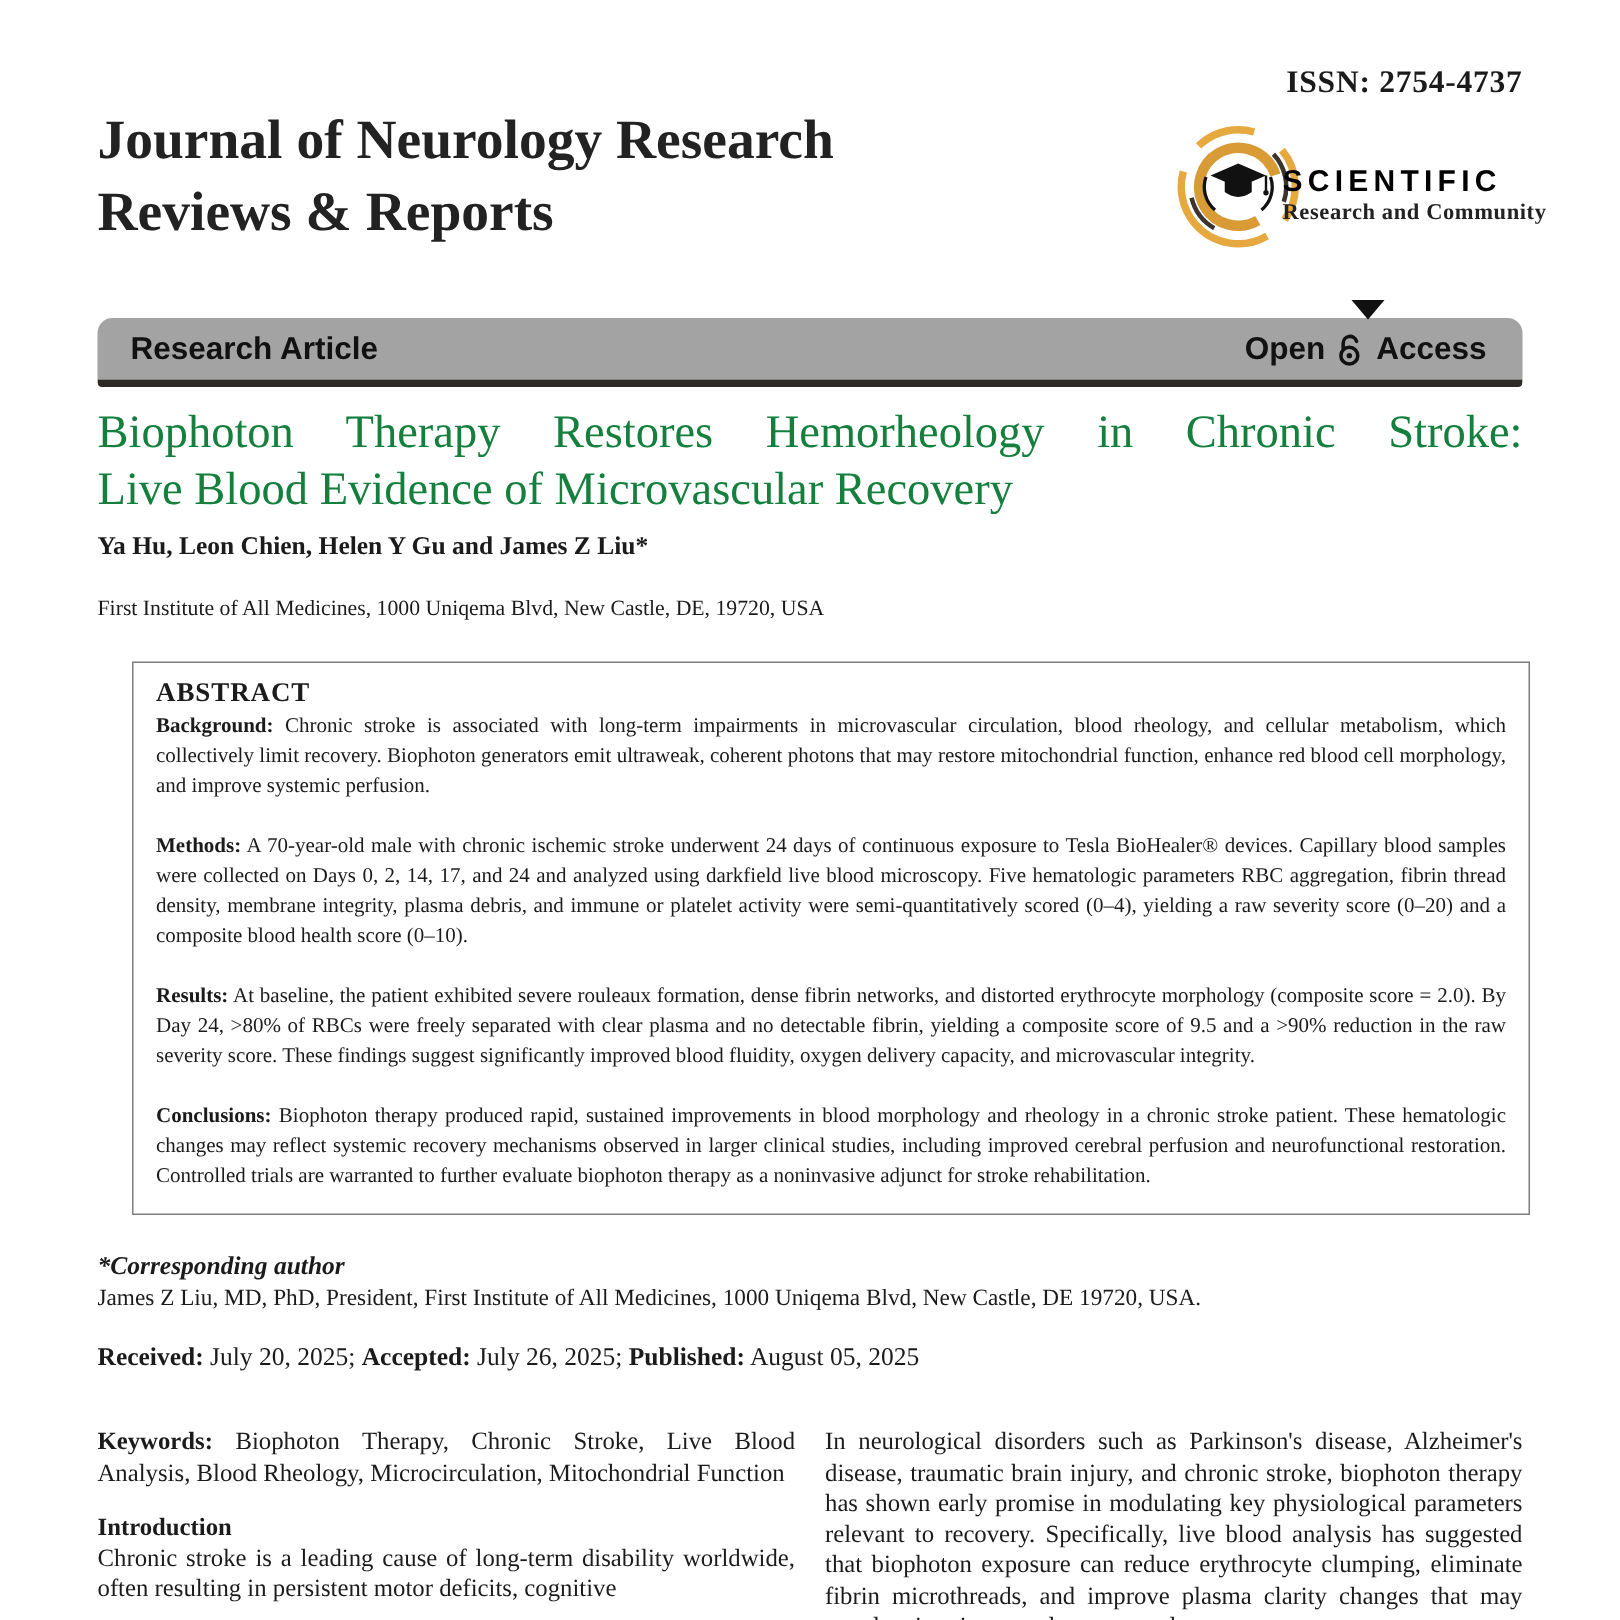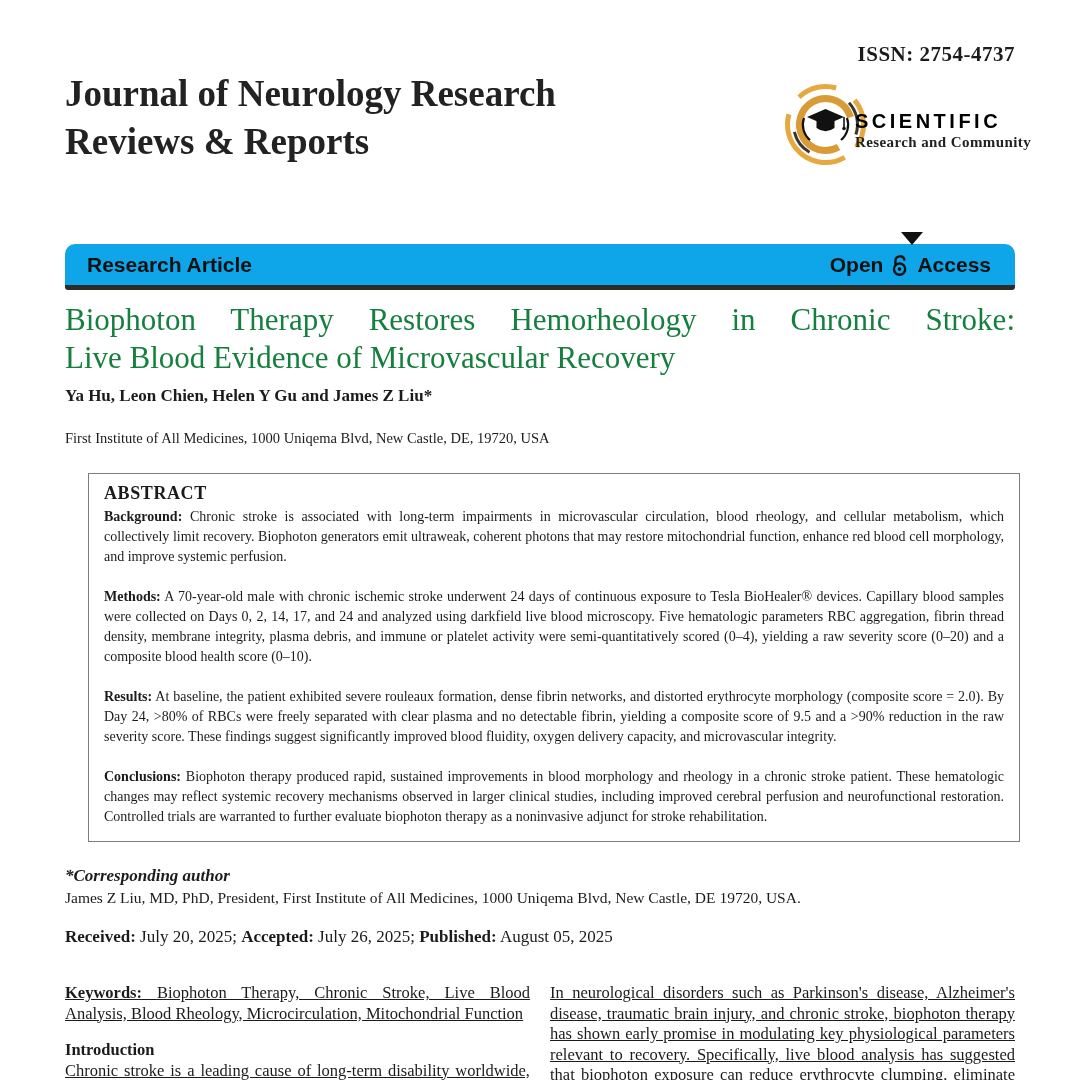--- a/index.html
+++ b/index.html
@@ -9,21 +9,21 @@
     width: 1080px; height: 1080px;
     margin: 0 auto;
     background: #ffffff;
     overflow: hidden;
     font-family: "Liberation Serif", "DejaVu Serif", serif;
     color: #1b1b1b;
   }
   .content { position: absolute; left: 65px; right: 65px; top: 0; }
 
   
-  .top-row { position: relative; height: 244px; }
+  .top-row { position: relative; height: 212px; }
   .issn {
     position: absolute; top: 42px; right: 0;
     font-size: 21px; font-weight: bold; letter-spacing: 0.5px;
   }
   .journal-title {
     position: absolute; top: 70px; left: 0;
     font-size: 37px; font-weight: bold; line-height: 48px; color: #222;
   }
   .logo { position: absolute; top: 82px; right: 0; width: 232px; height: 92px; }
   .logo-emblem { position: absolute; left: 0; top: 0; }
@@ -31,21 +31,21 @@
   .logo-name {
     font-family: "Liberation Sans", "DejaVu Sans", sans-serif;
     font-weight: bold; font-size: 20px; letter-spacing: 3.5px; color: #000000;
   }
   .logo-tag { font-size: 15px; font-weight: bold; color: #222; margin-top: 1px; letter-spacing: 0.4px; }
 
   
   .banner {
     position: relative;
     height: 46px;
-    background: #0ea5e9;
+    background: #a3a3a3;
     border-radius: 10px 10px 3px 3px;
     border-bottom: 5px solid #2e2a25;
     display: flex; align-items: center; justify-content: space-between;
     padding: 0 24px 0 22px;
     font-family: "Liberation Sans", "DejaVu Sans", sans-serif;
   }
   .banner-left { font-size: 21px; font-weight: bold; color: #111; }
   .banner-right { display: flex; align-items: center; gap: 7px; font-size: 21px; font-weight: bold; color: #111; }
   .banner-triangle {
     position: absolute; top: -12px; right: 92px;
@@ -76,21 +76,21 @@
   
   .corr { margin-top: 24px; }
   .corr-head { font-size: 17px; font-weight: bold; font-style: italic; }
   .corr-text { font-size: 15.5px; margin-top: 3px; }
   .dates { margin-top: 20px; font-size: 17px; }
   .dates b { font-weight: bold; }
 
   
   .columns { margin-top: 36px; display: flex; gap: 20px; }
   .col { width: 465px; }
-  .coltext, .keywords { font-size: 16.5px; line-height: 20.5px; text-align: justify; text-decoration: underline; }
+  .coltext, .keywords { font-size: 16.5px; line-height: 20.5px; text-align: justify; }
   .keywords { margin-bottom: 15px; }
   .intro-head { font-size: 16.5px; font-weight: bold; margin-top: 16px; line-height: 20.5px; }
 </style>
 </head>
 <body>
 
 <div class="page">
   <div class="content">
 
     <div class="top-row">

